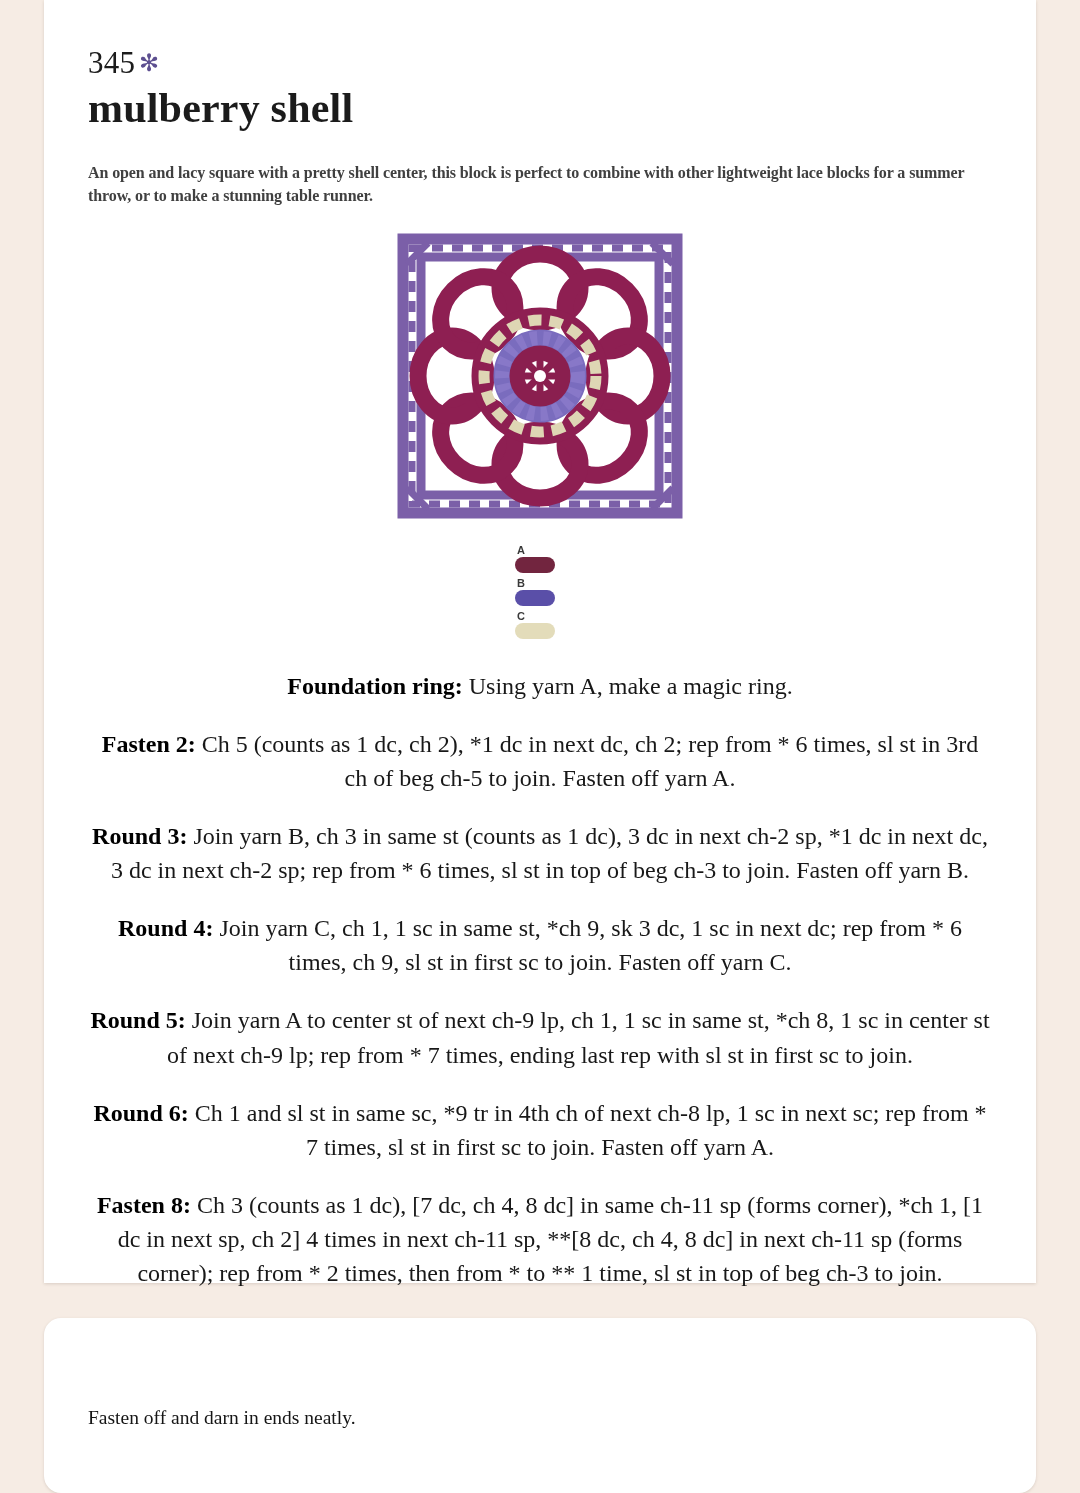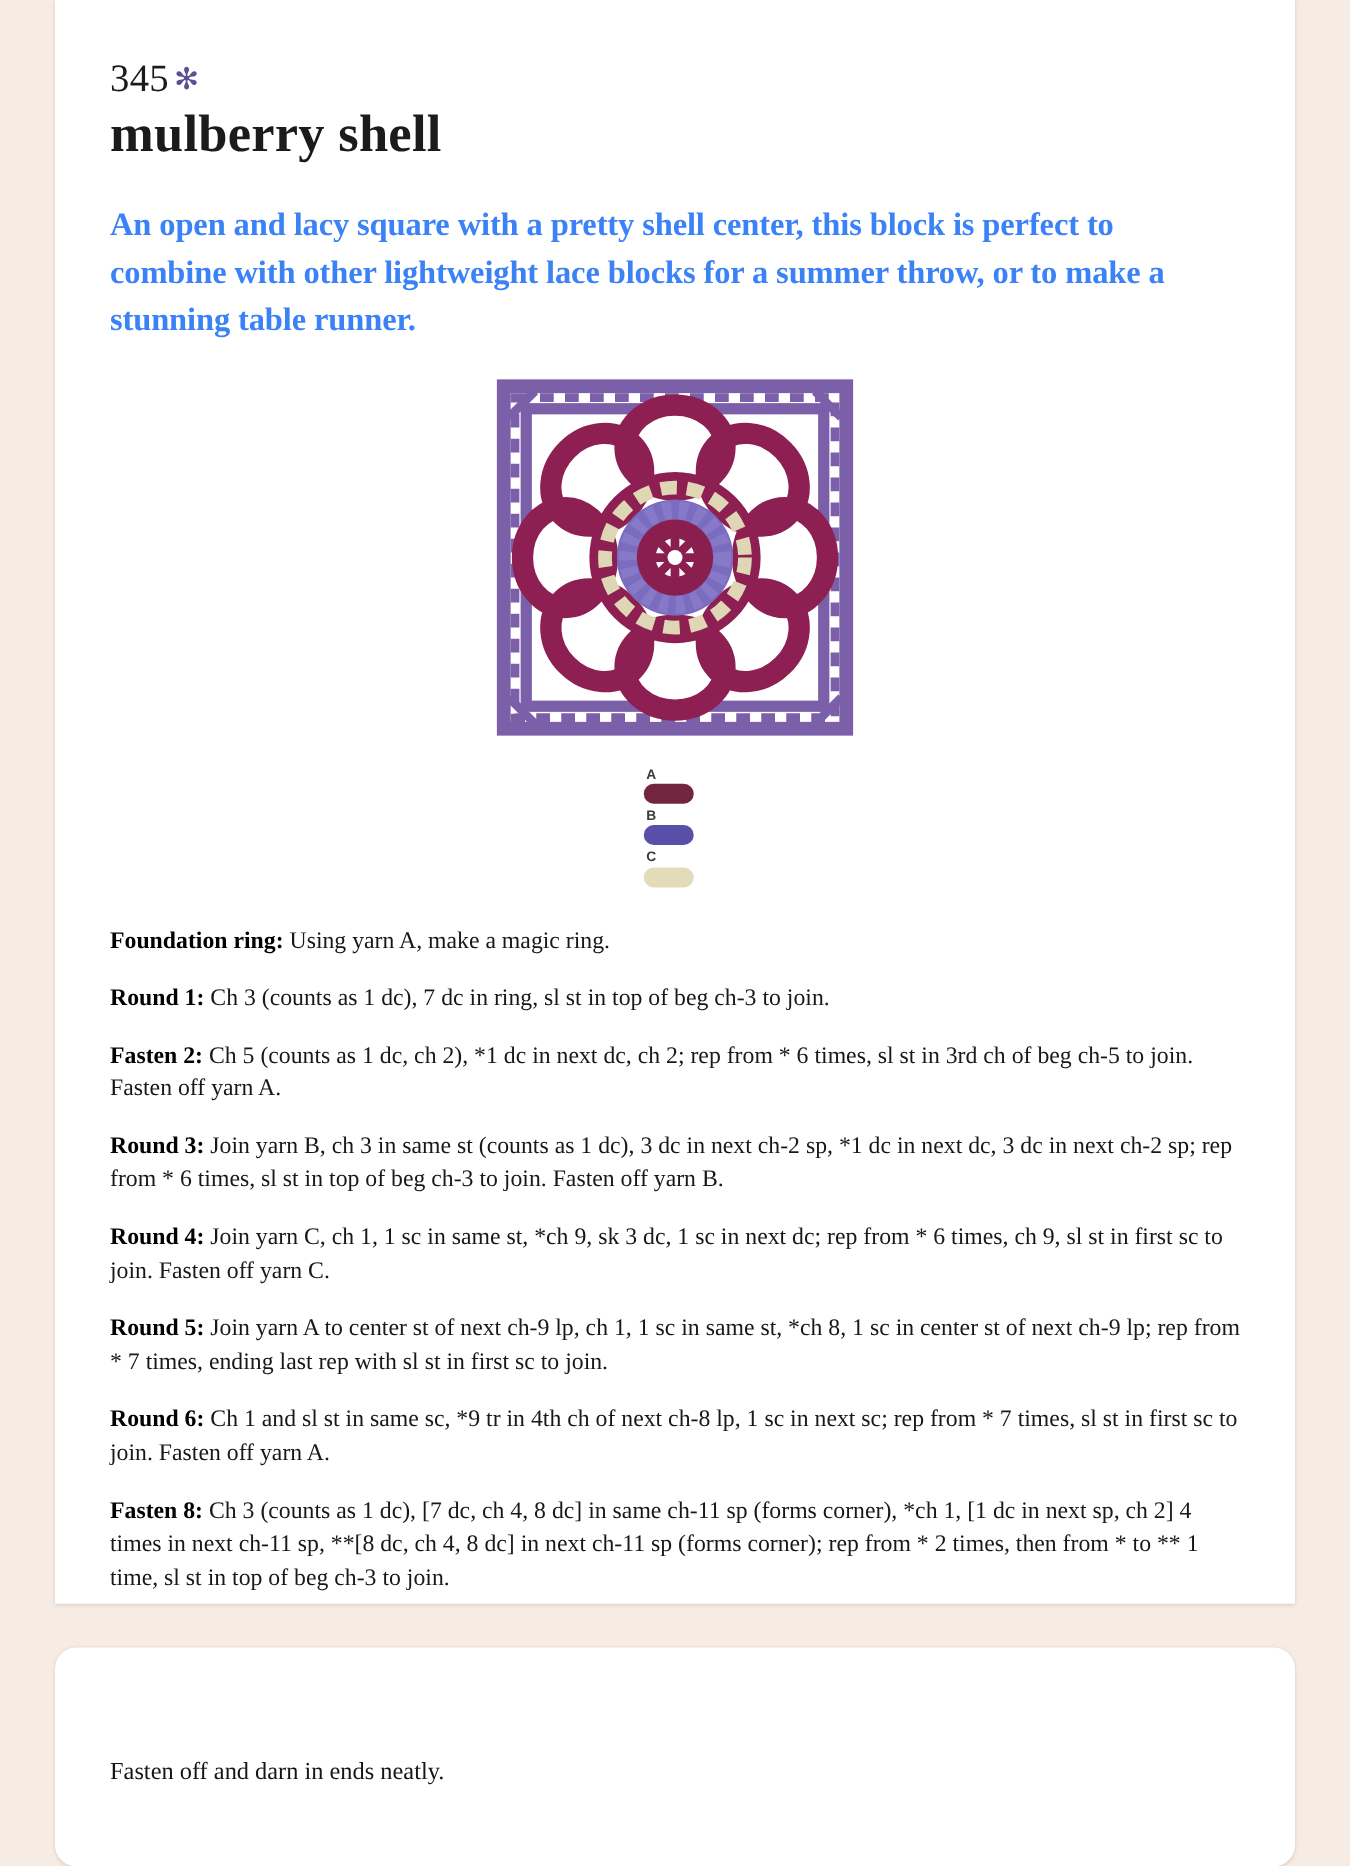--- a/index.html
+++ b/index.html
@@ -54,23 +54,23 @@
   }
   .block-title {
     font-size: 42px;
     color: #1b1b1b;
     line-height: 1.2;
     margin-top: 2px;
     letter-spacing: 0.2px;
   }
 
   .block-intro {
-    font-size: 26px;
+    font-size: 16px;
     font-weight: bold;
-    color: #3b82f6;
+    color: #404040;
     line-height: 1.45;
     margin-top: 24px;
     max-width: 900px;
     letter-spacing: -0.1px;
   }
 
   
   .swatch-photo-wrap {
     margin-top: 22px;
     display: flex;
@@ -107,26 +107,26 @@
     width: 40px;
     border-radius: 8px;
     margin-top: 1px;
   }
 
   
   .instructions {
     margin-top: 30px;
   }
   .instr-line {
-    font-size: 19px;
+    font-size: 24px;
     line-height: 1.42;
     color: #151515;
     margin-bottom: 14px;
     max-width: 906px;
-    text-align: left;
+    text-align: center;
   }
   .instr-label {
     font-weight: bold;
     color: #000000;
   }
   .instr-body { color: #181818; }
 
   
   .closing-inner {
     padding: 66px 44px 0 44px;
@@ -234,23 +234,20 @@
           <div class="yarn-bar" style="background:#e3dcba"></div>
         </div>
       </div>
 
       <div class="instructions">
 
         <p class="instr-line">
           <span class="instr-label">Foundation ring:</span><span class="instr-body"> Using yarn A, make a magic ring.</span>
         </p>
 
-        <p class="instr-line">
-          <span class="instr-label">Round 1:</span><span class="instr-body"> Ch 3 (counts as 1 dc), 7 dc in ring, sl st in top of beg ch-3 to join.</span>
-        </p>
 
         <p class="instr-line">
           <span class="instr-label">Fasten 2:</span><span class="instr-body"> Ch 5 (counts as 1 dc, ch 2), *1 dc in next dc, ch 2; rep from * 6 times, sl st in 3rd ch of beg ch-5 to join. Fasten off yarn A.</span>
         </p>
 
         <p class="instr-line">
           <span class="instr-label">Round 3:</span><span class="instr-body"> Join yarn B, ch 3 in same st (counts as 1 dc), 3 dc in next ch-2 sp, *1 dc in next dc, 3 dc in next ch-2 sp; rep from * 6 times, sl st in top of beg ch-3 to join. Fasten off yarn B.</span>
         </p>
 
         <p class="instr-line">

